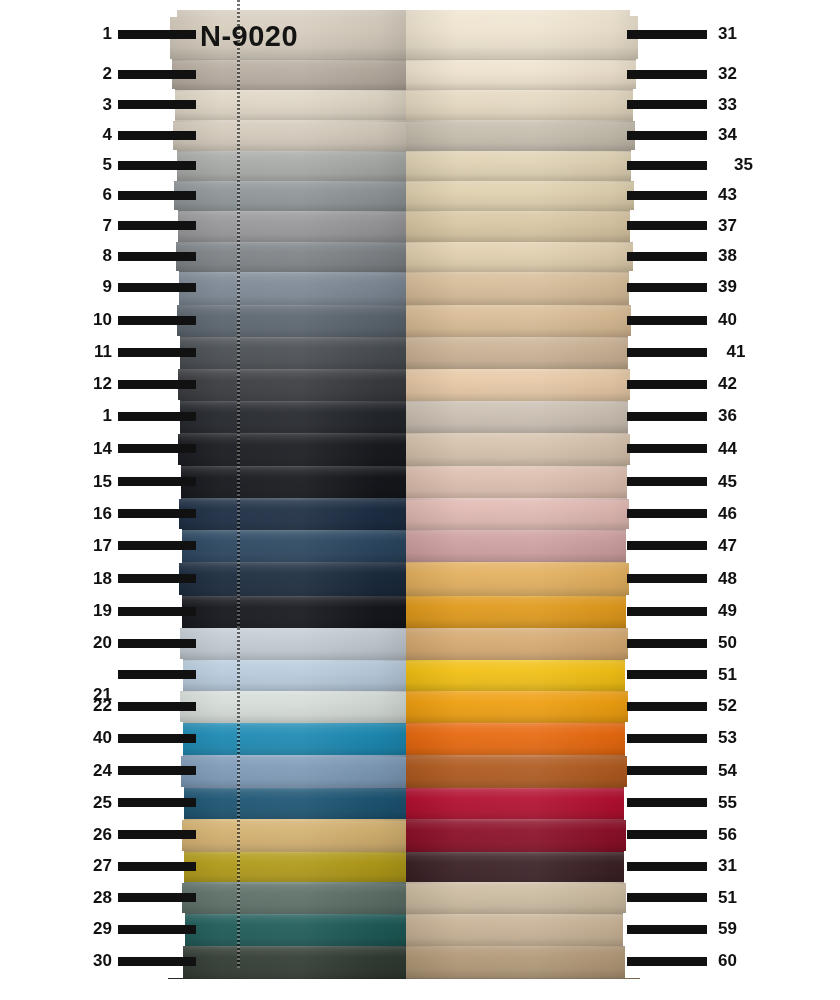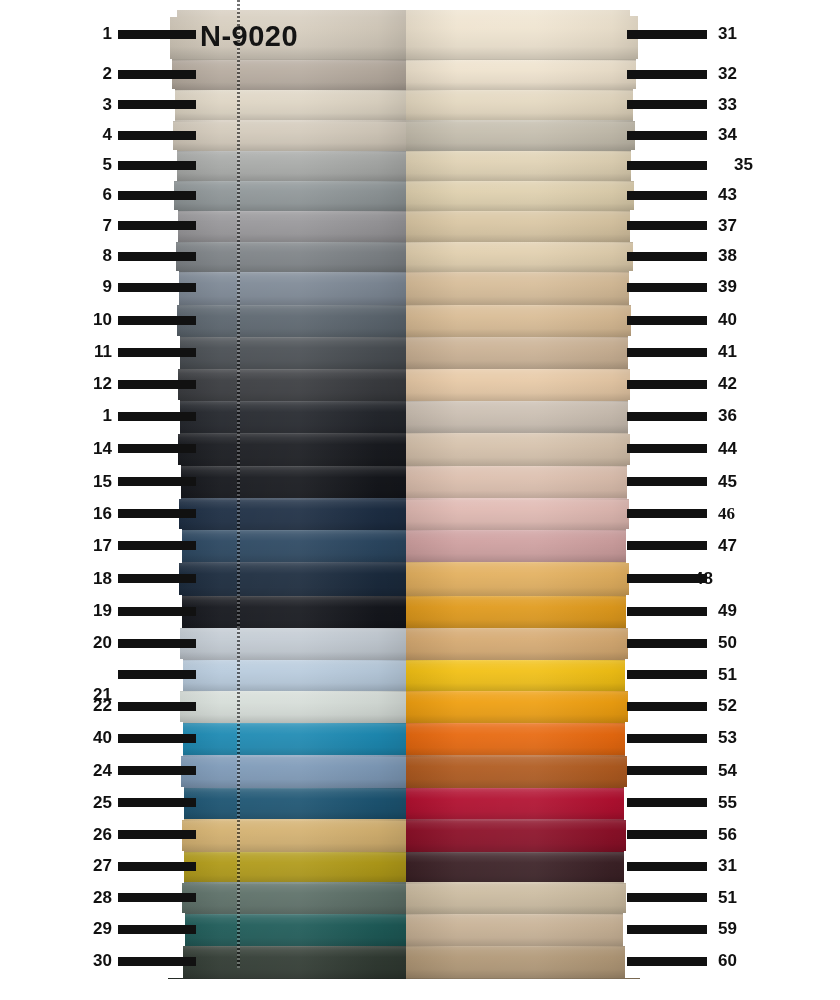--- a/index.html
+++ b/index.html
@@ -399,35 +399,35 @@
       <div class="numlabel num-r" style="left: 718px; top: 186.28px;">43</div>
       <div class="leader" style="left: 627px; width: 80px; top: 221.128px;"></div>
       <div class="numlabel num-r" style="left: 718px; top: 216.628px;">37</div>
       <div class="leader" style="left: 627px; width: 80px; top: 251.502px;"></div>
       <div class="numlabel num-r" style="left: 718px; top: 247.002px;">38</div>
       <div class="leader" style="left: 627px; width: 80px; top: 282.935px;"></div>
       <div class="numlabel num-r" style="left: 718px; top: 278.435px;">39</div>
       <div class="leader" style="left: 627px; width: 80px; top: 315.57px;"></div>
       <div class="numlabel num-r" style="left: 718px; top: 311.07px;">40</div>
       <div class="leader" style="left: 627px; width: 80px; top: 347.559px;"></div>
-      <div class="numlabel num-r" style="left: 718px; top: 343.059px;">41</div>
+      <div class="numlabel num-r" style="left: 718px; top: 343.059px; text-align: center;">41</div>
       <div class="leader" style="left: 627px; width: 80px; top: 379.522px;"></div>
       <div class="numlabel num-r" style="left: 718px; top: 375.022px;">42</div>
       <div class="leader" style="left: 627px; width: 80px; top: 411.821px;"></div>
       <div class="numlabel num-r" style="left: 718px; top: 407.321px;">36</div>
       <div class="leader" style="left: 627px; width: 80px; top: 444.43px;"></div>
       <div class="numlabel num-r" style="left: 718px; top: 439.93px;">44</div>
       <div class="leader" style="left: 627px; width: 80px; top: 477.065px;"></div>
       <div class="numlabel num-r" style="left: 718px; top: 472.565px;">45</div>
       <div class="leader" style="left: 627px; width: 80px; top: 509.054px;"></div>
-      <div class="numlabel num-r" style="left: 718px; top: 504.554px; font-family: Liberation Serif, serif;">46</div>
+      <div class="numlabel num-r" style="left: 718px; top: 504.554px;">46</div>
       <div class="leader" style="left: 627px; width: 80px; top: 541.017px;"></div>
       <div class="numlabel num-r" style="left: 718px; top: 536.517px;">47</div>
       <div class="leader" style="left: 627px; width: 80px; top: 574.091px;"></div>
-      <div class="numlabel num-r" style="left: 694px; top: 569.591px;">48</div>
+      <div class="numlabel num-r" style="left: 718px; top: 569.591px;">48</div>
       <div class="leader" style="left: 627px; width: 80px; top: 606.92px;"></div>
       <div class="numlabel num-r" style="left: 718px; top: 602.42px;">49</div>
       <div class="leader" style="left: 627px; width: 80px; top: 638.883px;"></div>
       <div class="numlabel num-r" style="left: 718px; top: 634.383px;">50</div>
       <div class="leader" style="left: 627px; width: 80px; top: 670.407px;"></div>
       <div class="numlabel num-r" style="left: 718px; top: 665.907px;">51</div>
       <div class="leader" style="left: 627px; width: 80px; top: 701.556px;"></div>
       <div class="numlabel num-r" style="left: 718px; top: 697.056px;">52</div>
       <div class="leader" style="left: 627px; width: 80px; top: 733.829px;"></div>
       <div class="numlabel num-r" style="left: 718px; top: 729.329px;">53</div>

